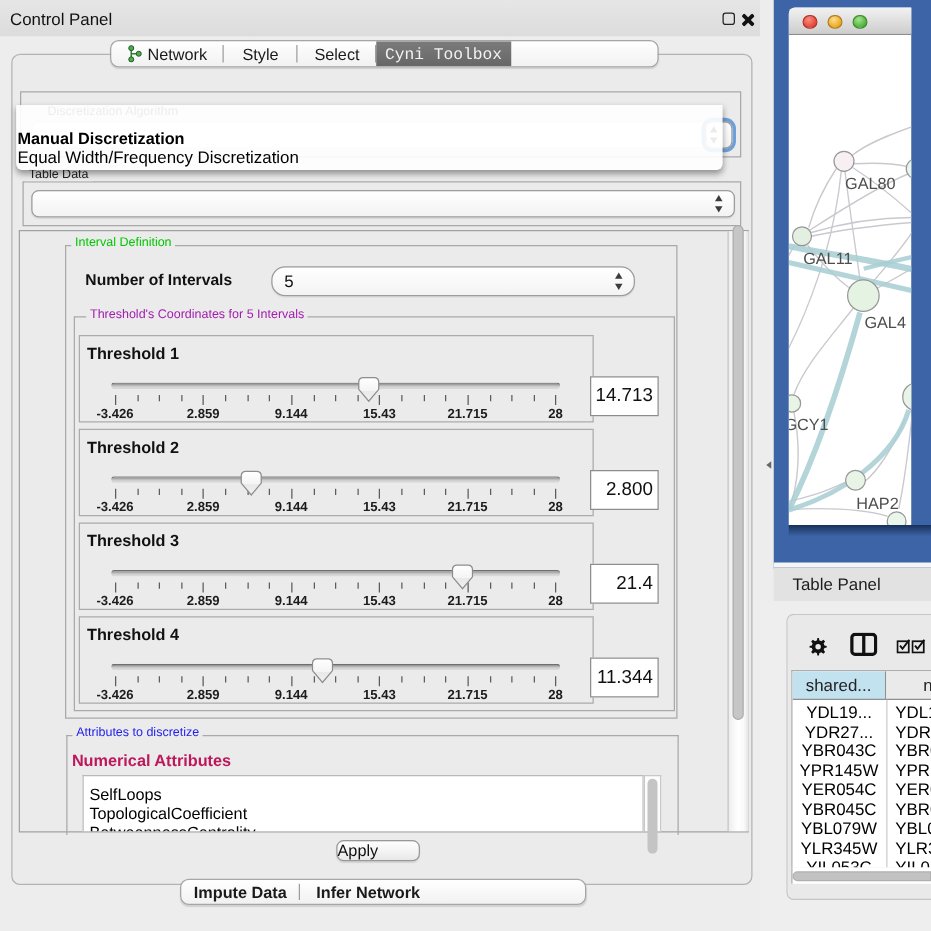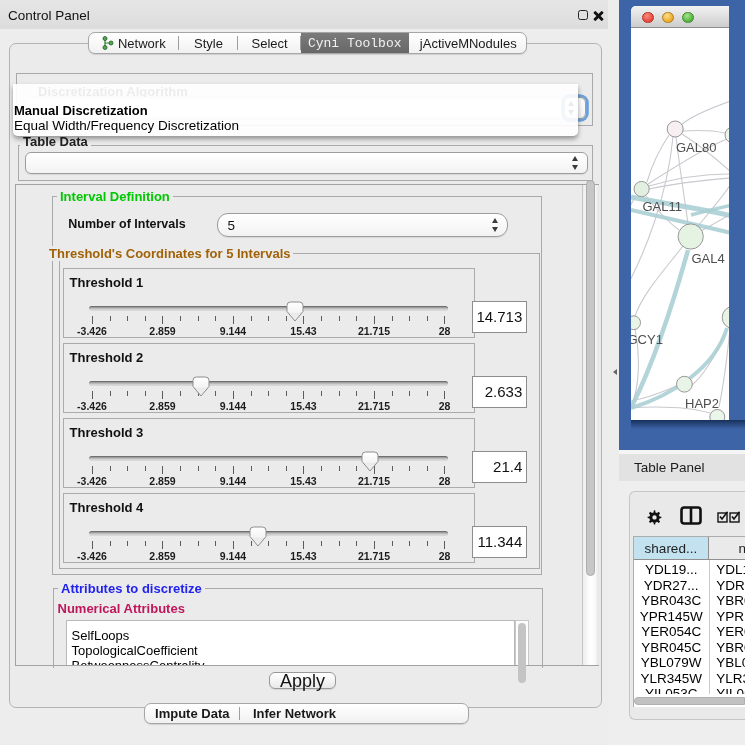--- a/index.html
+++ b/index.html
@@ -24,21 +24,21 @@
 .seg .s { font-size:13px; color:#1a1a1a; display:flex; align-items:center; justify-content:center;
   height:100%; flex:none; position:relative; }
 .seg .s:not(:last-child):after { content:""; position:absolute; right:0; top:15%; height:70%;
   width:1px; background:#9e9e9e; }
 .seg .sel { background:linear-gradient(#7b7b7b,#676767); color:#f2f2f2;font-family:Liberation Mono, monospace; }
 .seg .sel:after { display:none; }
 #topseg { left:88px; top:32px; width:439px; height:22px; }
 #botseg { left:143.5px; top:702.8px; width:325.5px; height:21.2px; }
 
 .fs { position:absolute; border:1px solid #a9a9a9; }
-.fstitle { position:absolute; background:#ebebeb; padding:0 3px; font-size:13px; white-space:nowrap;font-weight:bold; }
+.fstitle { position:absolute; background:#ebebeb; padding:0 3px; font-size:10px; white-space:nowrap; }
 
 .combo { position:absolute; background:linear-gradient(#ffffff,#f3f3f3); border:1px solid #9d9d9d;
   border-radius:6px; font-size:13.5px; color:#111; box-shadow:0 1px 1px rgba(0,0,0,0.08); }
 .combo .ctext { position:absolute; left:9px; top:50%; transform:translateY(-50%); }
 .updown { position:absolute; right:7px; top:50%; transform:translateY(-50%); width:9px; height:14px; }
 .updown:before { content:""; position:absolute; left:1px; top:0; border-left:3.5px solid transparent;
   border-right:3.5px solid transparent; border-bottom:5px solid #3b3b3b; }
 .updown:after { content:""; position:absolute; left:1px; bottom:0; border-left:3.5px solid transparent;
   border-right:3.5px solid transparent; border-top:5px solid #3b3b3b; }
 
@@ -62,21 +62,21 @@
 
 #attrlist { position:absolute; left:50px; top:435.1px; width:448.6px; height:44.2px; background:#fff;
   border:1px solid #b9b9b9; border-bottom:none; font-size:13px; color:#000; overflow:hidden; }
 #attrsb { position:absolute; left:498.6px; top:435.1px; width:14px; height:44.2px; background:#fdfdfd;
   border:1px solid #c8c8c8; border-bottom:none; }
 #attrsbthumb { position:absolute; left:2px; top:1.5px; width:8.5px; height:60px; background:#c4c4c4;
   border-radius:5px; }
 
 #apply { position:absolute; left:269px; top:671.8px; width:67px; height:17.7px;
   border:1px solid #989898; border-radius:6px; background:linear-gradient(#ffffff,#f3f3f3 55%,#e8e8e8);
-  font-size:18px; color:#111; text-align:center; line-height:16.5px; box-shadow:0 1px 1px rgba(0,0,0,0.1); }
+  font-size:13px; color:#111; text-align:left; line-height:16.5px; box-shadow:0 1px 1px rgba(0,0,0,0.1); }
 
 #popup { position:absolute; left:13px; top:84px; width:564.5px; height:52px;
   background:rgba(255,255,255,0.9); border-radius:0 0 5px 5px;
   box-shadow:0 3px 5px rgba(0,0,0,0.38); }
 #popup .hint { position:absolute; left:0; right:0; top:2px; text-align:center; font-size:12.5px;
   font-weight:bold; color:#ababab; }
 #popup .it1 { position:absolute; left:1px; top:18.5px; font-size:13px; font-weight:bold; color:#000; }
 #popup .it2 { position:absolute; left:1px; top:34px; font-size:13.5px; color:#000; }
 
 #gutter { position:absolute; left:608px; top:0; width:11px; height:745px; background:#ededed; }
@@ -145,21 +145,21 @@
 
   <div class="fs" style="left:36.3px;top:11.2px;width:489.7px;height:378.5px"></div>
   <div class="fstitle" style="left:41px;top:4.2px;color:#00c800">Interval Definition</div>
   <div style="position:absolute;left:52.3px;top:32.2px;font-size:12.5px;font-weight:bold;color:#111">Number of Intervals</div>
   <div class="combo" style="left:201.4px;top:28.2px;width:290.8px;height:23.8px;border-radius:11px">
     <span class="ctext">5</span>
       <span class="updown"></span>
     </div>
 
   <div class="fs" style="left:42.6px;top:68.2px;width:481.4px;height:315.5px"></div>
-  <div class="fstitle" style="left:30px;top:61.2px;color:#a16207">Threshold's Coordinates for 5 Intervals</div>
+  <div class="fstitle" style="left:53px;top:61.2px;color:#a21caf">Threshold's Coordinates for 5 Intervals</div>
 
   <div class="tpanel" style="top:82.7px">
   <div class="tname">Threshold 1</div>
   <div class="track"></div>
   <div class="tick" style="left:28.4px;top:47px;height:8px"></div>
       <div class="tick" style="left:46.0px;top:47px;height:5px"></div>
       <div class="tick" style="left:63.6px;top:47px;height:5px"></div>
       <div class="tick" style="left:81.3px;top:47px;height:5px"></div>
       <div class="tick" style="left:98.9px;top:47px;height:8px"></div>
       <div class="tick" style="left:116.5px;top:47px;height:5px"></div>
@@ -231,21 +231,21 @@
 <defs>
           <linearGradient id="tg157.7" x1="0" y1="0" x2="0" y2="1">
 <stop offset="0" stop-color="#ffffff"></stop>
             <stop offset="0.55" stop-color="#f4f4f4"></stop>
             <stop offset="0.56" stop-color="#e9e9e9"></stop>
             <stop offset="1" stop-color="#f0f0f0"></stop>
           </linearGradient>
         </defs>
 <path d="M 1 4.5 A 3.5 3.5 0 0 1 4.5 1 L 13.5 1 A 3.5 3.5 0 0 1 17 4.5 L 17 10.5 L 9 20 L 1 10.5 Z" fill="url(#tg157.7)" stroke="#8d8d8d" stroke-width="1"></path>
 </svg>
-  <div class="vbox">2.633</div>
+  <div class="vbox">2.800</div>
 </div>
     <div class="tpanel" style="top:232.7px">
   <div class="tname">Threshold 3</div>
   <div class="track"></div>
   <div class="tick" style="left:28.4px;top:47px;height:8px"></div>
       <div class="tick" style="left:46.0px;top:47px;height:5px"></div>
       <div class="tick" style="left:63.6px;top:47px;height:5px"></div>
       <div class="tick" style="left:81.3px;top:47px;height:5px"></div>
       <div class="tick" style="left:98.9px;top:47px;height:8px"></div>
       <div class="tick" style="left:116.5px;top:47px;height:5px"></div>
@@ -349,21 +349,20 @@
   <div class="s" style="width:89.6px"><svg width="12" height="14" viewBox="0 0 12 14" style="margin-right:4px">
     <line x1="3" y1="3" x2="3" y2="11" stroke="#2e7d32" stroke-width="1.2"></line>
     <line x1="3" y1="7" x2="9" y2="7" stroke="#2e7d32" stroke-width="1.2"></line>
     <circle cx="3" cy="2.5" r="2" fill="#56a556" stroke="#1b5e20" stroke-width="0.8"></circle>
     <circle cx="9" cy="7" r="2" fill="#56a556" stroke="#1b5e20" stroke-width="0.8"></circle>
     <circle cx="3" cy="11.5" r="2" fill="#56a556" stroke="#1b5e20" stroke-width="0.8"></circle>
     </svg>Network</div>
   <div class="s" style="width:59.7px">Style</div>
   <div class="s" style="width:62.6px">Select</div>
   <div class="s sel" style="width:107.7px">Cyni Toolbox</div>
-  <div class="s" style="width:119.4px">jActiveMNodules</div>
 </div>
 
 <div class="seg" id="botseg">
   <div class="s" style="width:95.5px;font-weight:bold">Impute Data</div>
   <div class="s" style="width:109px;font-weight:bold">Infer Network</div>
 </div>
 
 <div id="gutter"></div>
 <div id="bluebg"></div>
 <div id="netwin">

